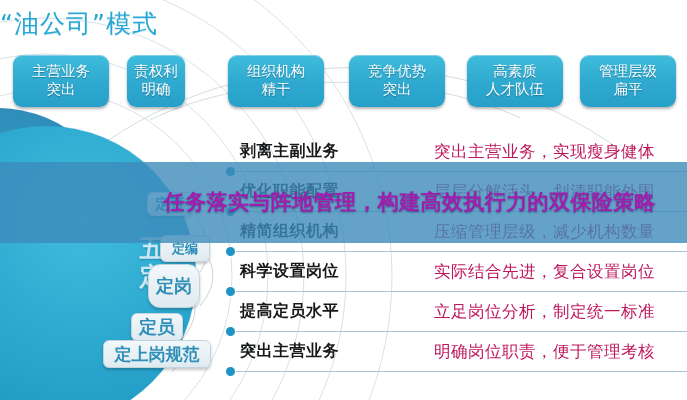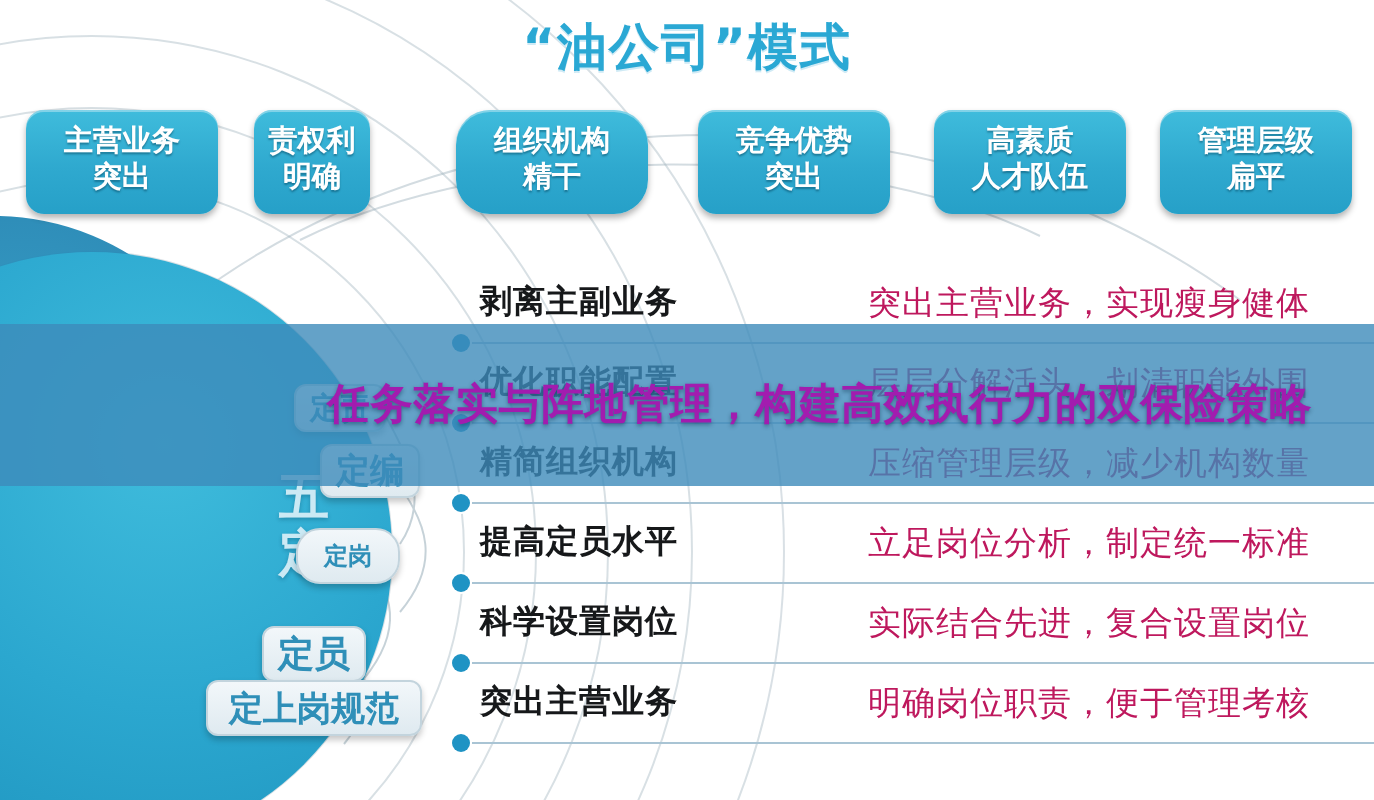--- a/index.html
+++ b/index.html
@@ -32,34 +32,34 @@
     position:absolute;left:118px;top:235px;
     width:70px;text-align:center;
     color:#d8eef7;font-size:25px;font-weight:700;line-height:1.12;
     letter-spacing:2px;
     text-shadow:0 1px 2px rgba(0,60,90,.35);
     opacity:.92;
   }
 
   
   .title{
-    position:absolute;left:0;top:7px;width:687px;text-align:center;
-    font-size:25px;font-weight:700;color:#2aa8d4;letter-spacing:1px;
+    position:absolute;left:0;top:7px;width:687px;
+    font-size:25px;font-weight:400;color:#2aa8d4;letter-spacing:1px;
     text-shadow:0 1px 0 #cfeaf5;
   }
 
   
   .boxrow{position:absolute;left:0;top:55px;width:687px;height:52px;}
   .box{
     position:absolute;top:0;height:52px;
     border-radius:9px;
     background:linear-gradient(180deg,#3fbcdc 0%,#2fa9cf 55%,#26a0c8 100%);
     box-shadow:0 2px 3px rgba(0,0,0,.3), inset 0 1px 0 rgba(255,255,255,.35);
     display:flex;align-items:center;justify-content:center;
-    color:#ffffff;font-size:14.5px;font-weight:700;line-height:1.22;
+    color:#ffffff;font-size:14.5px;font-weight:400;line-height:1.22;
     text-align:center;text-shadow:0 1px 1px rgba(0,60,85,.45);
     box-sizing:border-box;padding:0 4px;
   }
 
   
   .ding{
     position:absolute;
     border-radius:6px;
     background:linear-gradient(180deg,#f2f7fa 0%,#dfeaf0 100%);
     border:1px solid #c3d4dd;
@@ -140,21 +140,21 @@
 
   <div class="title">“油公司”模式</div>
 
   <div class="boxrow">
       <div class="box" style="left: 13px; width: 96px;">
         <span>主营业务<br>突出</span>
       </div>
       <div class="box" style="left: 127px; width: 58px;">
         <span>责权利<br>明确</span>
       </div>
-      <div class="box" style="left: 228px; width: 96px; border-radius: 17px;">
+      <div class="box" style="left: 228px; width: 96px;">
         <span>组织机构<br>精干</span>
       </div>
       <div class="box" style="left: 349px; width: 96px;">
         <span>竞争优势<br>突出</span>
       </div>
       <div class="box" style="left: 467px; width: 96px;">
         <span>高素质<br>人才队伍</span>
       </div>
       <div class="box" style="left: 580px; width: 96px;">
         <span>管理层级<br>扁平</span>
@@ -172,37 +172,37 @@
         <div class="key">优化职能配置</div>
         <div class="val">层层分解活头，划清职能外围</div>
       </div>
       <div class="row">
         <span class="dot"></span>
         <div class="key">精简组织机构</div>
         <div class="val">压缩管理层级，减少机构数量</div>
       </div>
       <div class="row">
         <span class="dot"></span>
+        <div class="key">科学设置岗位</div>
+        <div class="val">实际结合先进，复合设置岗位</div>
+      </div>
+      <div class="row">
+        <span class="dot"></span>
         <div class="key">提高定员水平</div>
         <div class="val">立足岗位分析，制定统一标准</div>
       </div>
       <div class="row">
         <span class="dot"></span>
-        <div class="key">科学设置岗位</div>
-        <div class="val">实际结合先进，复合设置岗位</div>
-      </div>
-      <div class="row">
-        <span class="dot"></span>
         <div class="key">突出主营业务</div>
         <div class="val">明确岗位职责，便于管理考核</div>
       </div>
     </div>
 
   <div class="ding" style="left: 147px; top: 192px; width: 46px; height: 24px; font-size: 15px;">定责</div>
-    <div class="ding" style="left: 160px; top: 222px; width: 50px; height: 27px; font-size: 17px;">定编</div>
-    <div class="ding" style="left: 148px; top: 264px; width: 52px; height: 28px; font-size: 12px; border-radius: 12px;">定岗</div>
+    <div class="ding" style="left: 160px; top: 235px; width: 50px; height: 27px; font-size: 13px;">定编</div>
+    <div class="ding" style="left: 148px; top: 264px; width: 52px; height: 44px; font-size: 18px; border-radius: 12px;">定岗</div>
     <div class="ding" style="left: 131px; top: 300px; width: 52px; height: 28px; font-size: 18px; margin-top: 13px;">定员</div>
     <div class="ding" style="left: 103px; top: 340px; width: 108px; height: 28px; font-size: 17px;">定上岗规范</div>
     <div class="banner">
     <div class="banner-text">任务落实与阵地管理，构建高效执行力的双保险策略</div>
   </div>
 
 </div>
 
 </body></html>

